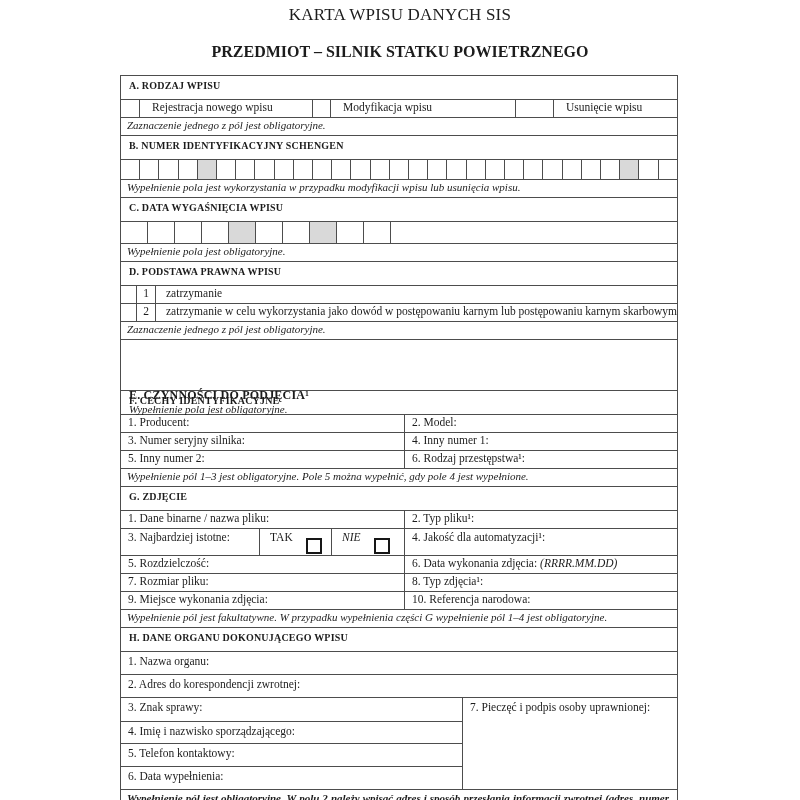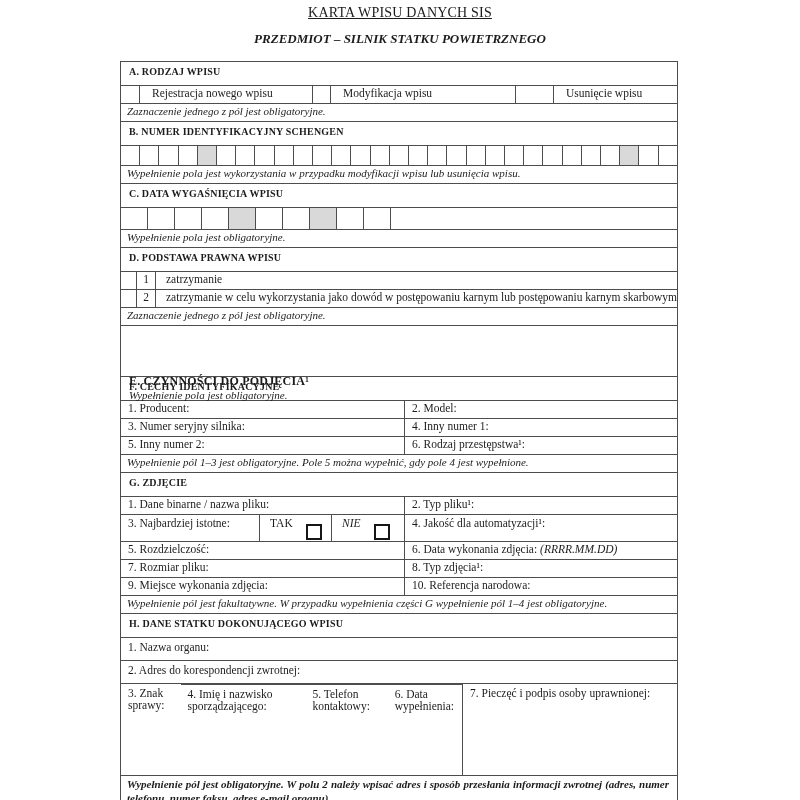--- a/index.html
+++ b/index.html
@@ -2,22 +2,22 @@
 <html style="--border: #4d4d4d; --shaded: #d9d9d9;"><head>
 <meta charset="utf-8">
 <style>
   * { margin:0; padding:0; box-sizing:border-box; }
   html,body { width:800px; background:#fff; color:#1c1c1c;
               font-family:"Liberation Serif", serif; }
   body { height:800px; overflow:hidden; }
   :root { --border:#4d4d4d; --shaded:#d9d9d9; }
 
   .titles { text-align:center; padding-top:5px; }
-  .title    { font-size:14px; letter-spacing:.2px;text-decoration:underline; }
-  .subtitle { font-size:13px; font-weight:bold; margin-top:10px;font-style:italic; }
+  .title    { font-size:17px; letter-spacing:.2px; }
+  .subtitle { font-size:16px; font-weight:bold; margin-top:18px; }
 
   .form { width:558px; margin:14px 0 0 120px; border:1px solid var(--border); }
 
   .section + .section { border-top:1px solid var(--border); }
   .section > .row + .row { border-top:1px solid var(--border); }
 
   .row { display:flex; align-items:stretch; }
   .cell { min-width:0; }
   .row > .cell + .cell { border-left:1px solid var(--border); }
 
@@ -68,21 +68,21 @@
   .g-yn-opt { flex:none; display:flex; align-items:flex-start; padding:2px 0 0 10px; }
   .g-tak { width:72px; }
   .g-nie { width:73px;font-style:italic; }
   .checkbox { width:16px; height:16px; border:2px solid #161616;
               margin:7px 0 0 13px; background:#fff; flex:none; }
   .g-yn-right { flex:1; padding:2px 0 0 7px; }
 
   
   .h-row { height:23px; padding:3px 0 0 7px; }
   .h-split { height:92px; }
-  .h-left { width:341px; flex:none; display:flex; flex-direction:row; }
+  .h-left { width:341px; flex:none; display:flex; flex-direction:column; }
   .h-left-row { height:23px; padding:3px 0 0 7px; }
   .h-left-row + .h-left-row { border-top:1px solid var(--border); }
   .h-right { flex:1; border-left:1px solid var(--border); padding:3px 0 0 7px; }
   .h-note { font-style:italic; font-weight:bold; font-size:11px;
             line-height:1.25; padding:2px 8px 2px 6px; height:31px;
             text-align:justify; }
 </style>
 </head>
 <body>
 
@@ -256,21 +256,21 @@
       <div class="cell fg-left lbl">9. Miejsce wykonania zdjęcia:</div>
       <div class="cell fg-right lbl">10. Referencja narodowa:</div>
     </div>
     <div class="row">
         <div class="note cell" style="flex:1">Wypełnienie pól jest fakultatywne. W przypadku wypełnienia części G wypełnienie pól 1–4 jest obligatoryjne.</div>
       </div>
   </div>
 
   <div class="section">
     <div class="row">
-        <div class="sec-header cell" style="flex:1">H. DANE STATKU DOKONUJĄCEGO WPISU</div>
+        <div class="sec-header cell" style="flex:1">H. DANE ORGANU DOKONUJĄCEGO WPISU</div>
       </div>
     <div class="row h-row lbl">1. Nazwa organu:</div>
     <div class="row h-row lbl">2. Adres do korespondencji zwrotnej:</div>
     <div class="row h-split">
       <div class="h-left">
         <div class="h-left-row lbl">3. Znak sprawy:</div>
         <div class="h-left-row lbl">4. Imię i nazwisko sporządzającego:</div>
         <div class="h-left-row lbl">5. Telefon kontaktowy:</div>
         <div class="h-left-row lbl">6. Data wypełnienia:</div>
       </div>

